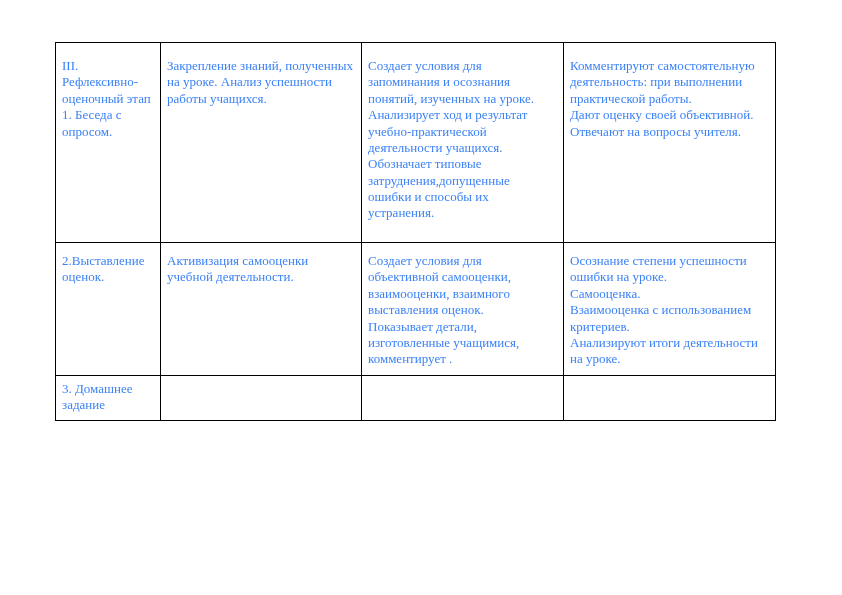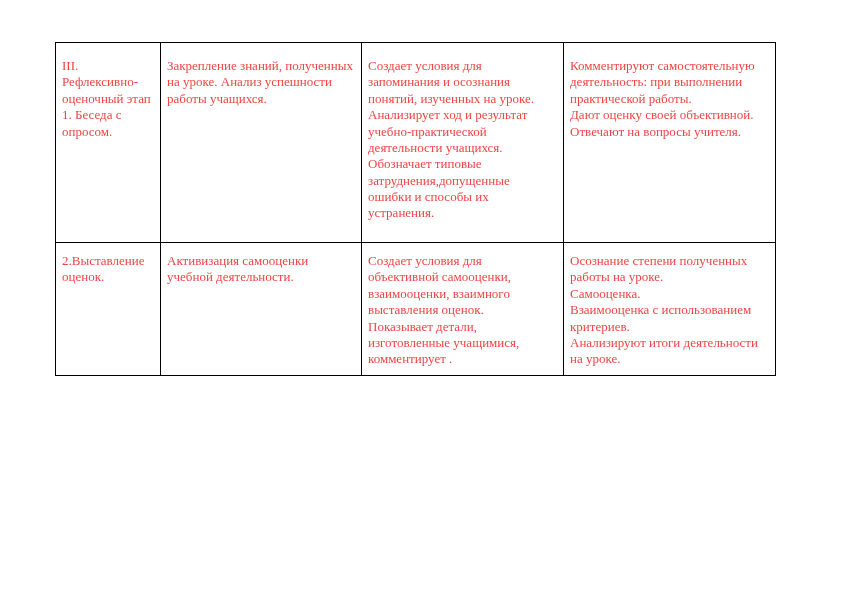--- a/index.html
+++ b/index.html
@@ -7,21 +7,21 @@
     padding: 0;
     background: #ffffff;
   }
   .page {
     position: relative;
     width: 842px;
     height: 595px;
     background: #ffffff;
     overflow: hidden;
     font-family: "Liberation Serif", "DejaVu Serif", serif;
-    color: #ef4444;
+    color: #3b82f6;
   }
   table.lesson-table {
     position: absolute;
     left: 55px;
     top: 42px;
     border-collapse: collapse;
     table-layout: fixed;
     width: 720px;
   }
   table.lesson-table td {
@@ -56,20 +56,26 @@
         <td>Закрепление знаний, полученных на уроке. Анализ успешности работы учащихся.</td>
         <td>Создает условия для запоминания и осознания понятий, изученных на уроке. Анализирует ход и результат учебно-практической деятельности учащихся. Обозначает типовые затруднения,допущенные ошибки и способы их устранения.</td>
         <td>Комментируют самостоятельную деятельность: при выполнении практической работы.
 Дают оценку своей объективной. Отвечают на вопросы учителя.</td>
       </tr>
       <tr class="row-2">
         <td>2.Выставление оценок.</td>
         <td>Активизация самооценки учебной деятельности.</td>
         <td>Создает условия для объективной самооценки, взаимооценки, взаимного выставления оценок.
 Показывает детали, изготовленные учащимися, комментирует .</td>
-        <td>Осознание степени полученных работы на уроке.
+        <td>Осознание степени успешности ошибки на уроке.
 Самооценка.
 Взаимооценка с использованием критериев.
 Анализируют итоги деятельности на уроке.</td>
+      </tr>
+      <tr class="row-3">
+        <td>3. Домашнее задание</td>
+        <td></td>
+        <td></td>
+        <td></td>
       </tr>
     </tbody>
   </table>
 </div>
 
 </body></html>

